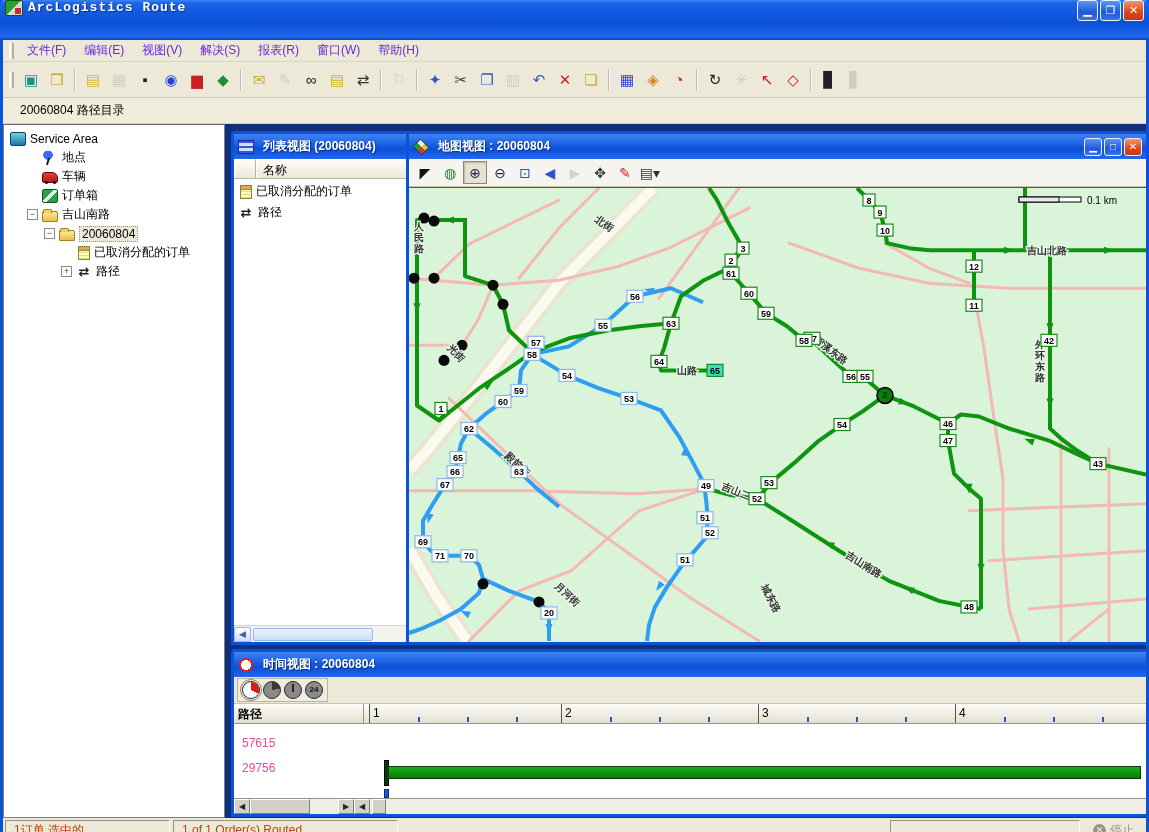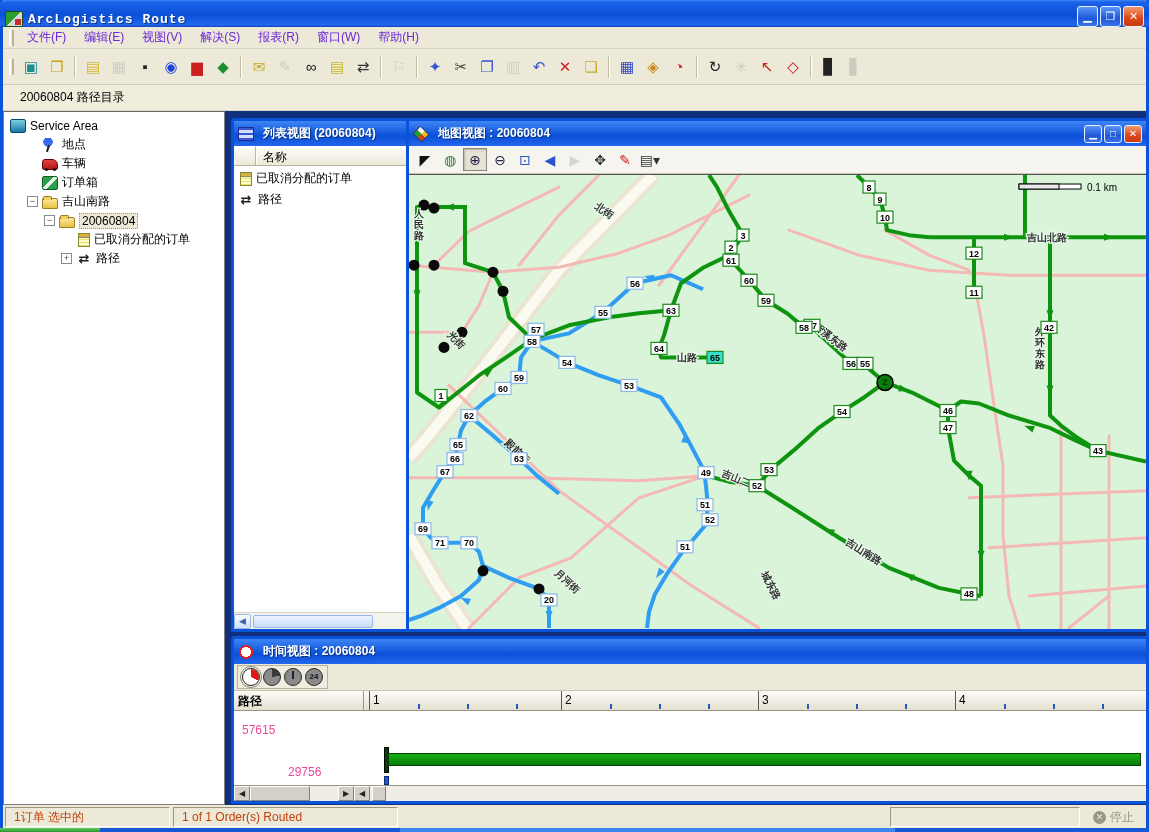--- a/index.html
+++ b/index.html
@@ -1,20 +1,20 @@
 <!DOCTYPE html>
 <html><head>
 <meta charset="utf-8">
 <style>
   *{box-sizing:border-box;margin:0;padding:0}
   html,body{width:1149px;height:832px;overflow:hidden}
   body{font-family:"Liberation Sans","DejaVu Sans",sans-serif;font-size:12px;background:#ece9d8}
   .app{position:relative;width:1149px;height:832px;border-left:3px solid #0a52d8;border-right:3px solid #0a52d8;background:#ece9d8}
   
-  .titlebar{height:27px;background:linear-gradient(180deg,#3d85f5 0%,#1b63e8 8%,#0b50d8 55%,#2268ee 92%,#0b46c0 100%);display:flex;align-items:flex-end;padding:0 5px;border-radius:5px 5px 0 0;margin:0 -3px}
+  .titlebar{height:40px;background:linear-gradient(180deg,#3d85f5 0%,#1b63e8 8%,#0b50d8 55%,#2268ee 92%,#0b46c0 100%);display:flex;align-items:flex-start;padding:0 5px;border-radius:5px 5px 0 0;margin:0 -3px}
   .titlebar .ttl{color:#fff;font-weight:bold;font-size:13px;letter-spacing:1px;text-shadow:1px 1px 1px #06307e;flex:1;font-family:"Liberation Mono","DejaVu Sans Mono",monospace}
   .appicon{width:18px;height:16px;margin-right:5px;background:linear-gradient(135deg,#2ca02c 50%,#d8d8d8 50%);border:1px solid #145014;border-radius:2px;position:relative}
   .appicon:after{content:"";position:absolute;right:1px;bottom:1px;width:6px;height:6px;background:#c03030}
   .wbtns{display:flex;gap:2px}
   .wbtn{width:21px;height:21px;border-radius:3px;border:1px solid #e8f0ff;background:linear-gradient(#5a96f8,#2058d8 60%,#3a72e8);color:#fff;font-weight:bold;font-size:11px;display:flex;align-items:center;justify-content:center;line-height:1}
   .wbtn.close{background:linear-gradient(#f09a70,#dd4518 60%,#c83a10)}
   .wbtn.small{width:18px;height:18px;font-size:10px}
   
   .menubar{height:22px;display:flex;align-items:center;background:#ece9d8;border-bottom:1px solid #d8d4c0;padding-left:2px}
   .grip{width:5px;height:16px;border-left:2px solid #fff;border-right:2px solid #b8b4a0;margin:0 4px}
@@ -485,21 +485,21 @@
               <span style="position: absolute; left: 492px; bottom: 1px; width: 2px; height: 5px; background: rgb(36, 88, 200);"></span>
               <span style="position: absolute; left: 541px; bottom: 1px; width: 2px; height: 5px; background: rgb(36, 88, 200);"></span>
               <span style="position: absolute; left: 591px; top: 0px; bottom: 0px; border-left: 1px solid rgb(85, 85, 85); padding: 2px 0px 0px 3px; color: rgb(0, 0, 0);">4</span>
               <span style="position: absolute; left: 640px; bottom: 1px; width: 2px; height: 5px; background: rgb(36, 88, 200);"></span>
               <span style="position: absolute; left: 689px; bottom: 1px; width: 2px; height: 5px; background: rgb(36, 88, 200);"></span>
               <span style="position: absolute; left: 738px; bottom: 1px; width: 2px; height: 5px; background: rgb(36, 88, 200);"></span>
             </span>
         </div>
         <div class="trows" id="gantt">
             <span class="trowlabel" style="top: 12px;">57615</span>
-            <span class="trowlabel" style="top: 54px; margin-left: 46px;">29756</span>
+            <span class="trowlabel" style="top: 37px;">29756</span>
             <span class="tbarcap" style="left: 150px; top: 36px; height: 26px;"></span>
             <span class="tbar" style="left: 154px; top: 42px; width: 753px;"></span>
             <span class="tmark" style="left: 150px; bottom: 0px;"></span>
           </div>
         <div class="gsb">
           <span class="gsb-btn">◀</span>
           <span class="gsb-track" style="flex:0 0 88px">
               <span class="gsb-thumb" style="left:0;width:60px"></span>
             </span>
           <span class="gsb-btn">▶</span>

